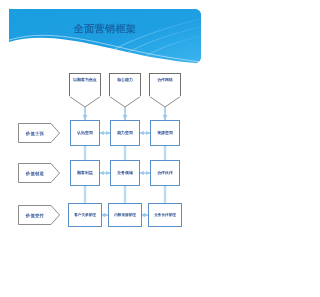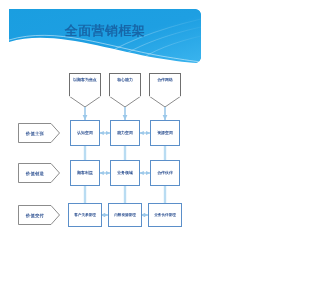--- a/index.html
+++ b/index.html
@@ -23,21 +23,21 @@
   #header-banner .wave-svg{
     position:absolute; left:0; top:0;
     width:100%; height:100%;
     display:block;
   }
   #header-title{
     position:absolute;
     left:0; right:0;
     top:13px;
     text-align:center;
-    font-size:13px;
+    font-size:10px;
     font-weight:bold;
     color:#1766a8;
     letter-spacing:.4px;
     z-index:3;
     white-space:nowrap;
   }
 
   
   #diagram{
     position:absolute;

